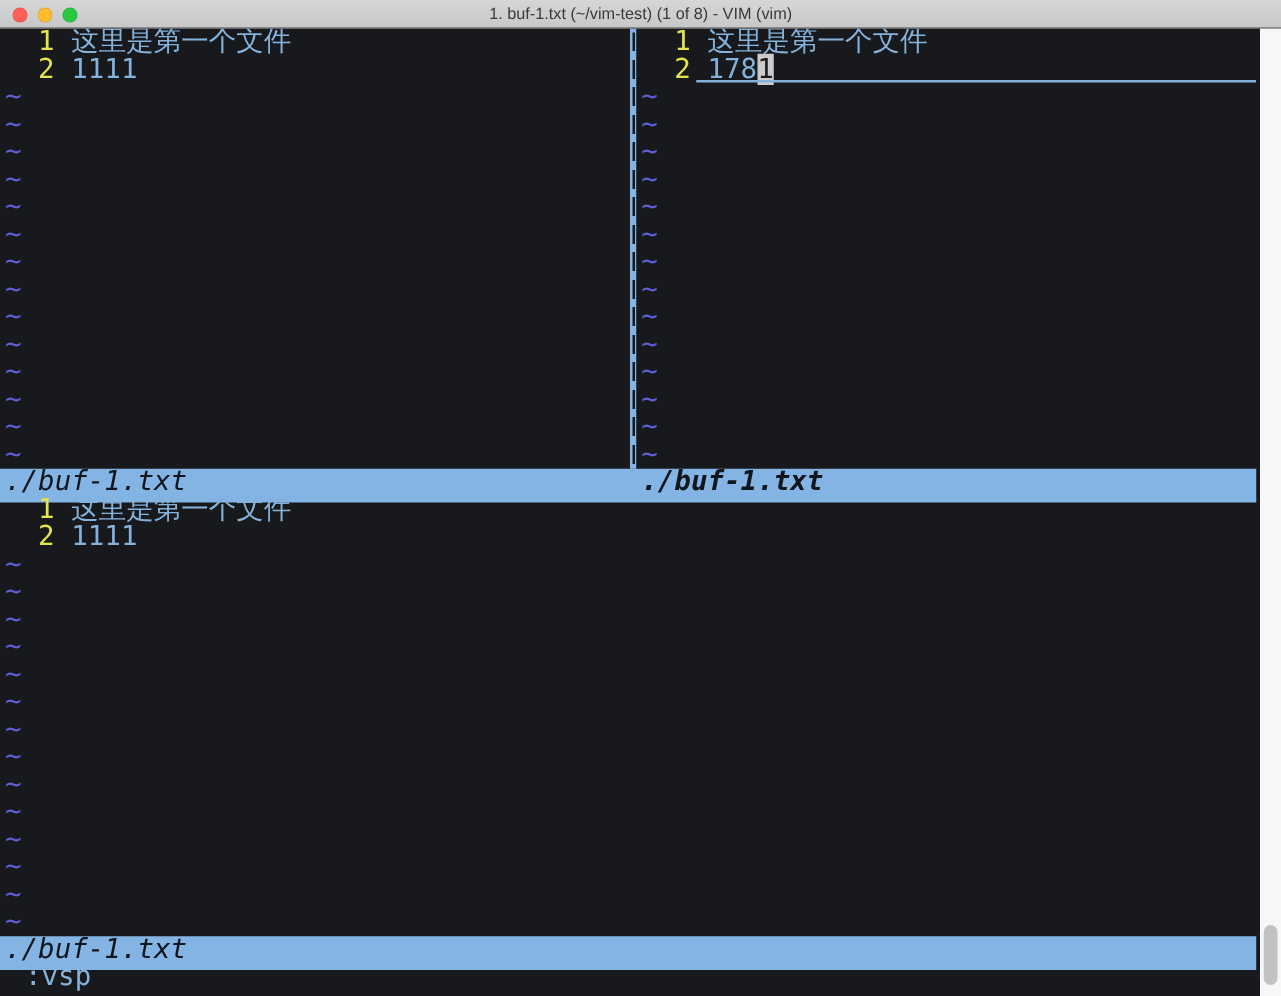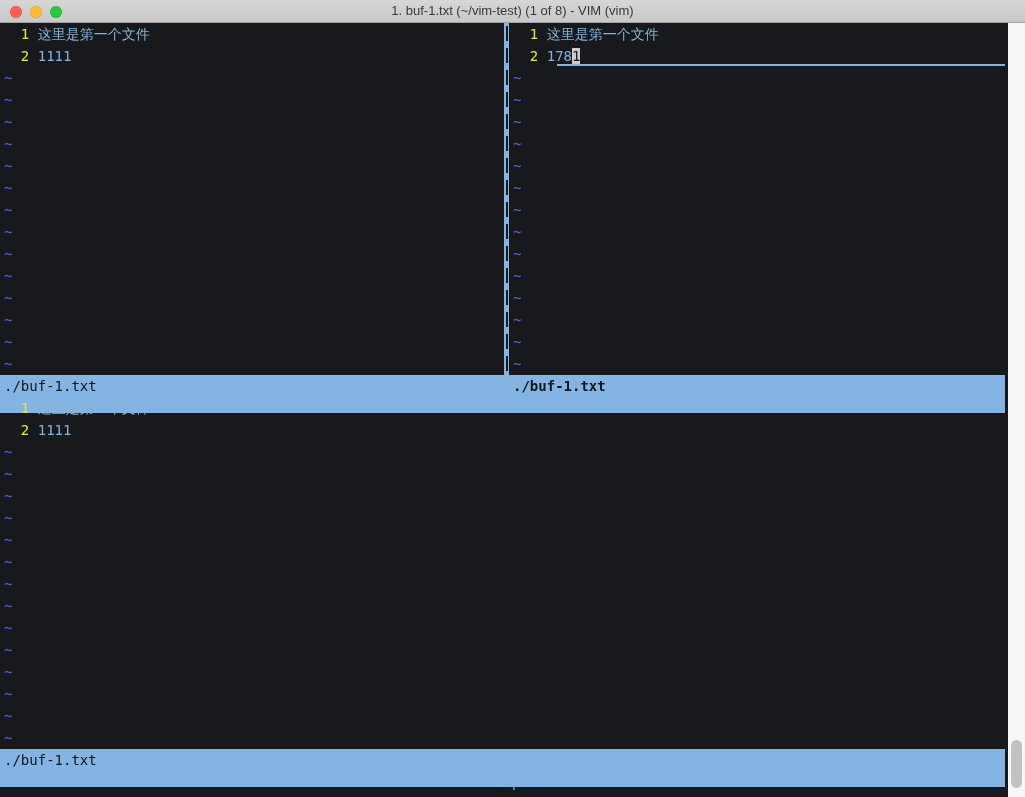--- a/index.html
+++ b/index.html
@@ -23,21 +23,21 @@
   .lights{position:absolute;left:10px;top:6px;display:flex;gap:8px;}
   .light{width:12px;height:12px;border-radius:50%;box-shadow:inset 0 0 0 0.5px rgba(0,0,0,.15);}
   .light.red{background:var(--light-red);}
   .light.yellow{background:var(--light-yellow);}
   .light.green{background:var(--light-green);}
 
   
   .terminal{
     position:absolute;left:0;top:23px;width:1008px;height:774px;
     background:var(--editor-bg);
-    font-size:14px;line-height:22px;
+    font-size:22px;line-height:22px;
   }
   .win{position:absolute;overflow:hidden;box-sizing:border-box;}
   #win-top-left{left:0;top:0;width:504px;height:352px;padding-left:4px;}
   #win-top-right{left:509px;top:0;width:496px;height:352px;padding-left:4px;}
   #win-bottom{left:0;top:374px;width:1005px;height:352px;padding-left:4px;}
 
   .row{height:22px;white-space:pre;position:relative;}
   .lnum{color:var(--line-number);}
   .txt{color:var(--text-blue);}
   .tilde{color:var(--tilde);}
@@ -50,32 +50,32 @@
 
   
   .vsep{position:absolute;left:504px;top:0;width:5px;height:352px;background:var(--status-bg);}
   .vsep-dashes{
     position:absolute;left:1.5px;top:3px;width:2px;height:346px;
     background:repeating-linear-gradient(to bottom,var(--editor-bg) 0 15px,transparent 15px 22px);
   }
 
   
   .statusline{
-    position:absolute;left:0;width:1005px;height:38px;
-    background:var(--status-bg);color:var(--status-text);
+    position:absolute;left:0;width:1005px;height:27px;
+    background:var(--status-bg);color:var(--status-text);font-style:italic;
   }
   #statusline-top{top:352px;}
   #statusline-bottom{top:726px;}
   .sl-text{position:absolute;left:4px;top:0;white-space:pre;}
   .sl-text.sl-right{left:513px;font-weight:bold;}
 
   
   .cmdline{
     position:absolute;left:0;top:748px;width:1005px;height:26px;
-    color:var(--text-blue);padding-left:2px;box-sizing:border-box;white-space:pre;text-align:center;
+    color:var(--text-blue);padding-left:20px;box-sizing:border-box;white-space:pre;
   }
 
   
   .scrollbar{
     position:absolute;left:1008px;top:23px;width:17px;height:774px;
     background:var(--scroll-track);
   }
   .thumb{
     position:absolute;left:3px;top:717px;width:11px;height:48px;
     border-radius:6px;background:var(--scroll-thumb);

